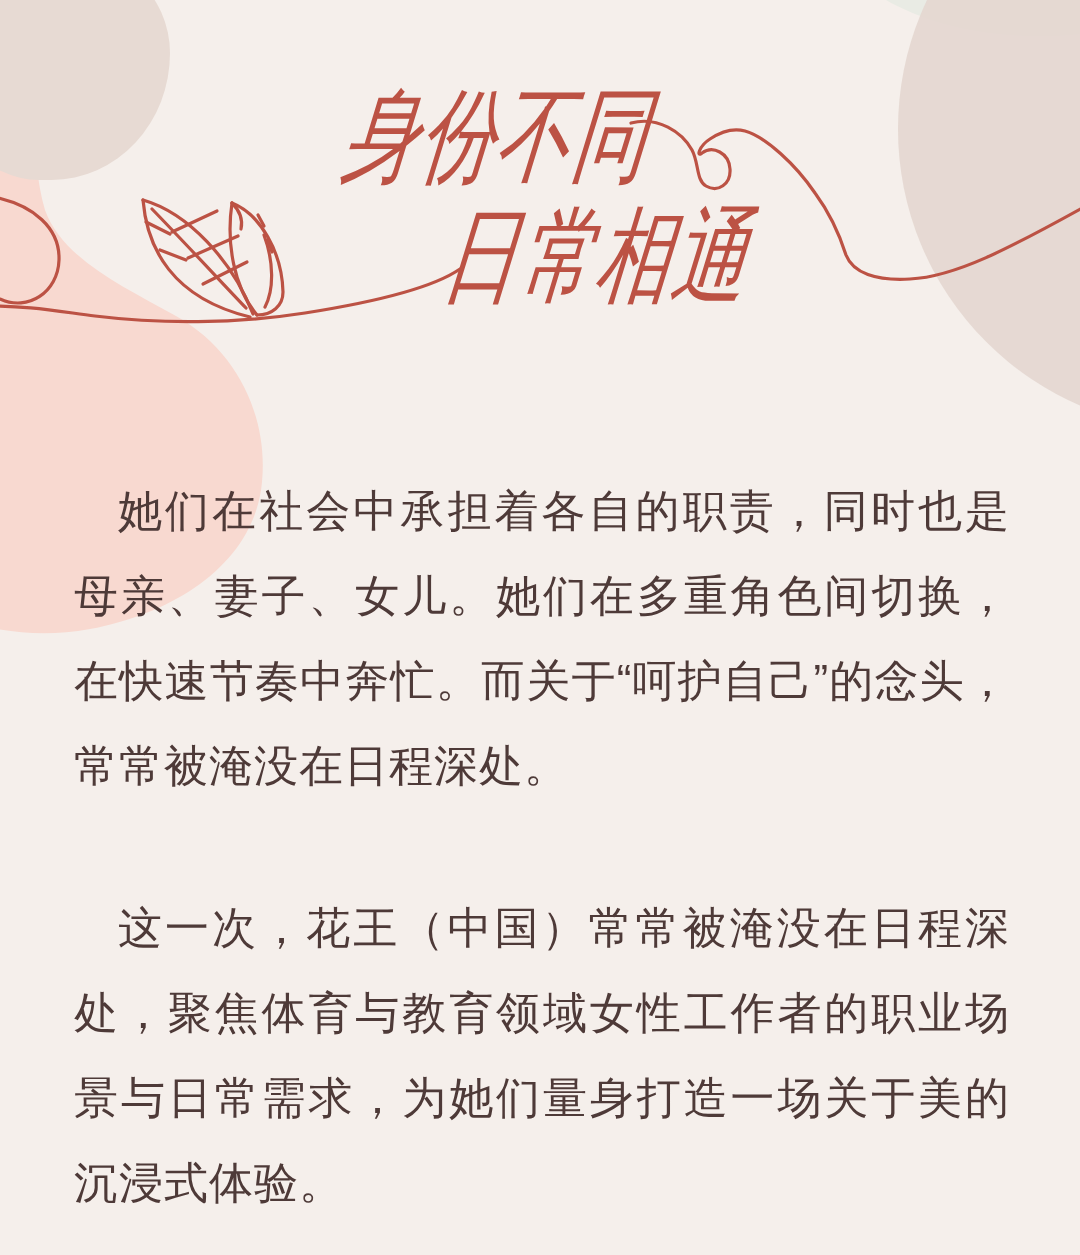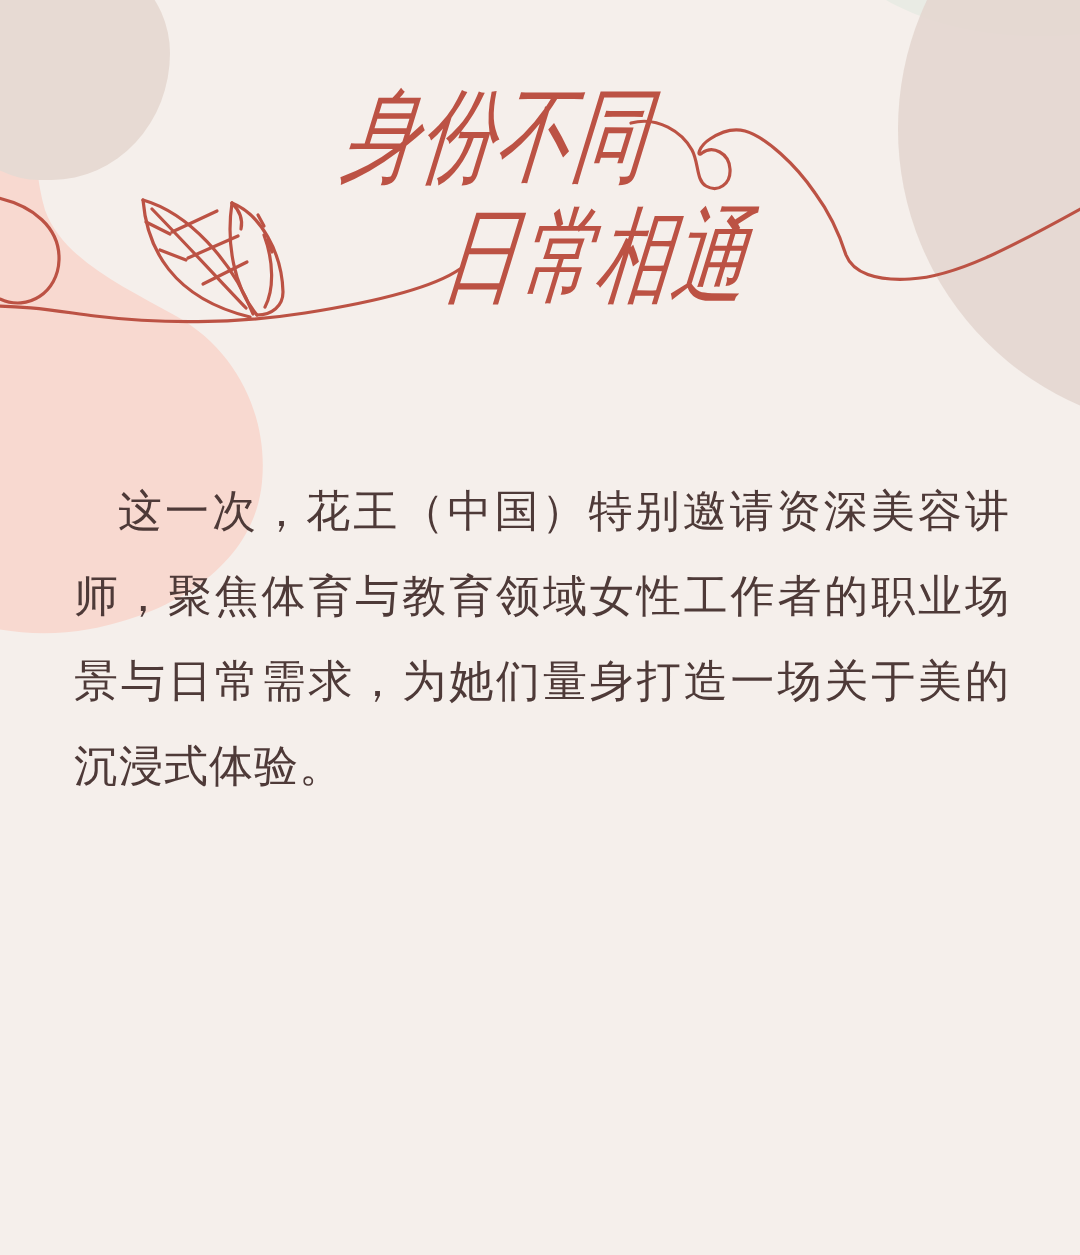--- a/index.html
+++ b/index.html
@@ -143,16 +143,17 @@
       <path d="M 264,235 C 274,262 274,290 265,307"></path>
       <path d="M 258,215 L 264,226"></path>
       <path d="M 268,240 L 272,252"></path>
     </g>
   </svg>
 
   <div class="title-line title-line-1">身份不同</div>
   <div class="title-line title-line-2">日常相通</div>
 
   <div class="article">
-    <p>这一次，花王（中国）特别邀请资深美容讲师，聚焦体育与教育领域女性工作者的职业场景与日常需求，为她们量身打造一场关于美的沉浸式体验。</p>
+    <p>她们在社会中承担着各自的职责，同时也是母亲、妻子、女儿。她们在多重角色间切换，在快速节奏中奔忙。而关于“呵护自己”的念头，常常被淹没在日程深处。</p>
+    <p>这一次，花王（中国）常常被淹没在日程深处，聚焦体育与教育领域女性工作者的职业场景与日常需求，为她们量身打造一场关于美的沉浸式体验。</p>
   </div>
 
 </div>
 
 </body></html>

